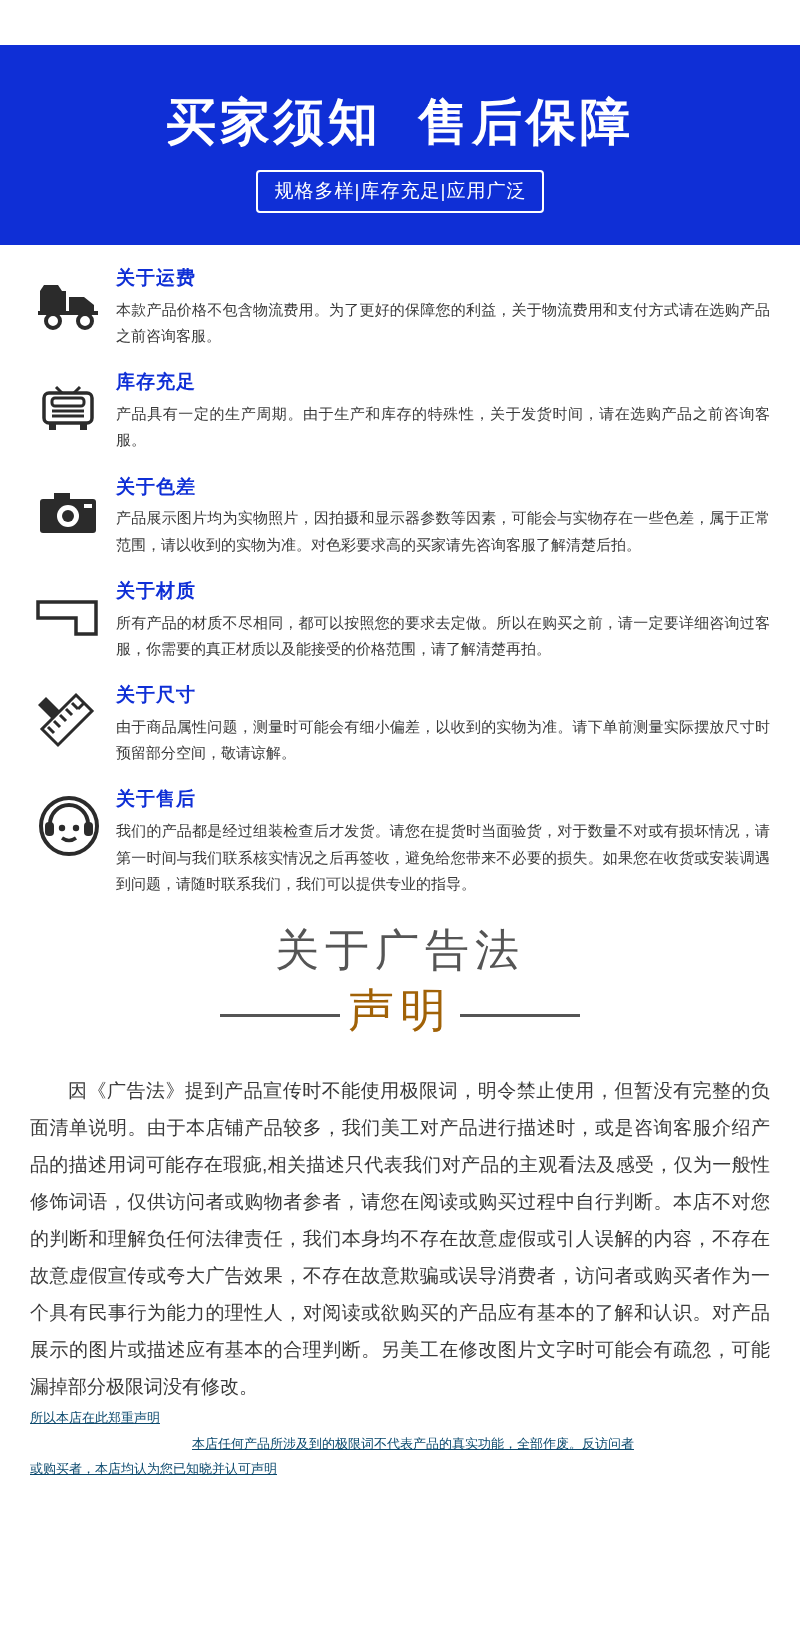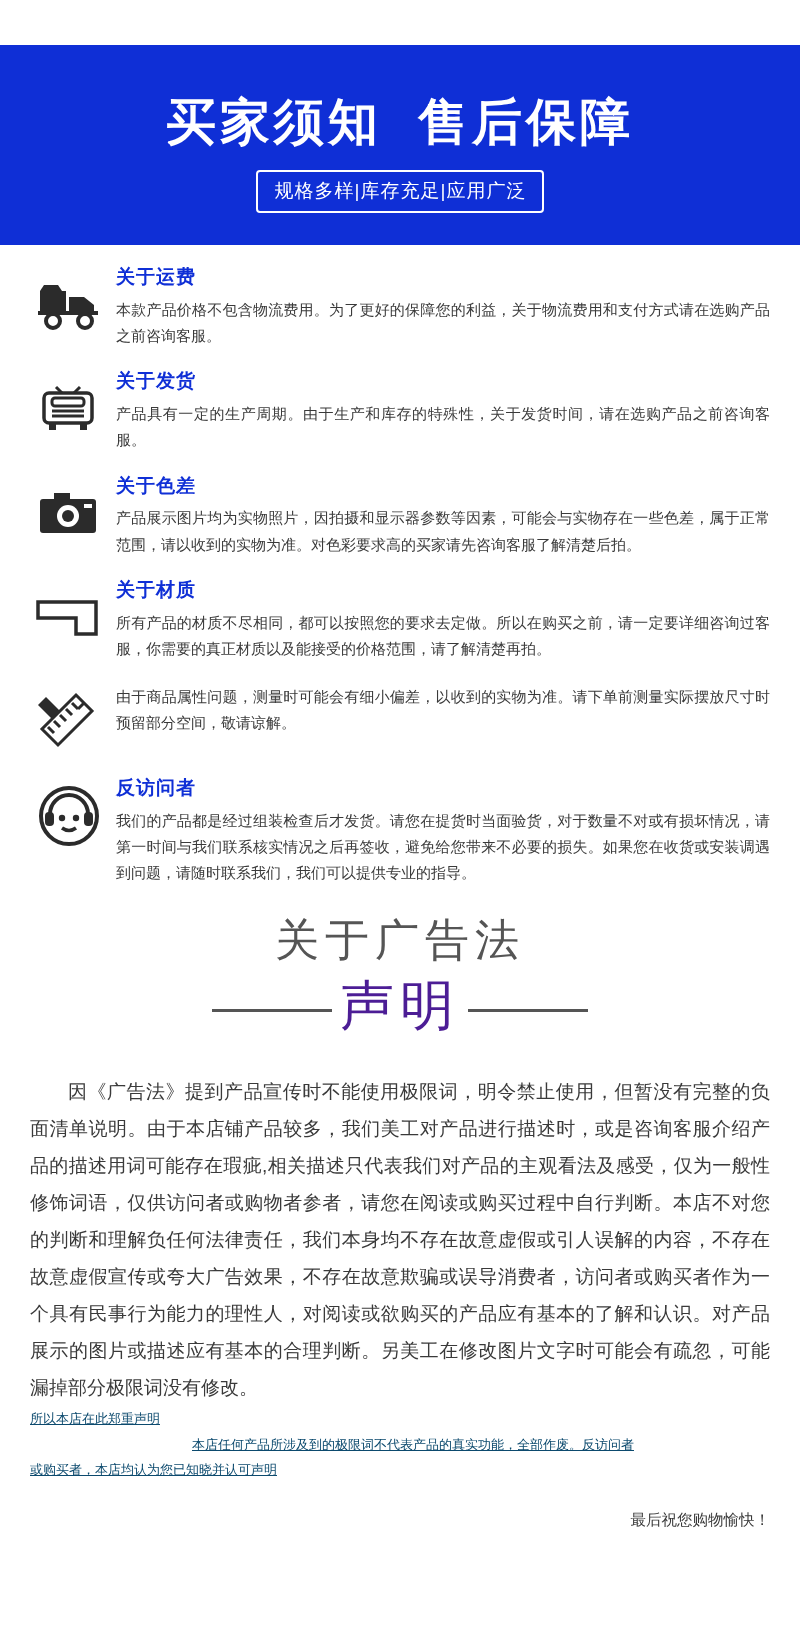--- a/index.html
+++ b/index.html
@@ -75,21 +75,20 @@
     flex: 1;
     padding-left: 4px;
   }
   .info-title {
     color: #0f2fd6;
     font-size: 19px;
     font-weight: bold;
     line-height: 1.2;
     margin-bottom: 7px;
     letter-spacing: 1px;
-    font-family: Liberation Mono, monospace;
   }
   .info-text {
     color: #3a3a3a;
     font-size: 15px;
     line-height: 1.75;
     text-align: justify;
   }
 
   
   .statement {
@@ -109,22 +108,22 @@
     align-items: center;
     justify-content: center;
     margin-top: 4px;
   }
   .st-rule {
     height: 3px;
     background: #555555;
     width: 120px;
   }
   .st-title2 {
-    color: #4c1d95;
-    font-size: 54px;
+    color: #a16207;
+    font-size: 46px;
     letter-spacing: 6px;
     padding: 0 8px;
     font-weight: normal;
     transform: translateY(-4px);
   }
   .st-para {
     margin-top: 26px;
     font-size: 19px;
     line-height: 1.95;
     color: #3a3a3a;
@@ -187,21 +186,21 @@
           <rect x="16" y="19" width="32" height="8" rx="3" fill="none" stroke="#2b2b2b" stroke-width="3"></rect>
           <line x1="16" y1="32" x2="48" y2="32" stroke="#2b2b2b" stroke-width="3"></line>
           <line x1="16" y1="37" x2="48" y2="37" stroke="#2b2b2b" stroke-width="3"></line>
           <line x1="20" y1="8" x2="26" y2="14" stroke="#2b2b2b" stroke-width="3"></line>
           <line x1="44" y1="8" x2="38" y2="14" stroke="#2b2b2b" stroke-width="3"></line>
           <rect x="13" y="44" width="7" height="7" fill="#2b2b2b"></rect>
           <rect x="44" y="44" width="7" height="7" fill="#2b2b2b"></rect>
         </svg>
       </div>
       <div class="info-body">
-        <div class="info-title">关于发货</div>
+        <div class="info-title">库存充足</div>
         <div class="info-text">产品具有一定的生产周期。由于生产和库存的特殊性，关于发货时间，请在选购产品之前咨询客服。</div>
       </div>
     </div>
 
     <div class="info-row">
       <div class="info-icon">
         <svg width="70" height="54" viewBox="0 0 70 54">
           <rect x="4" y="12" width="56" height="34" rx="3" fill="#2b2b2b"></rect>
           <rect x="18" y="6" width="16" height="7" fill="#2b2b2b"></rect>
           <circle cx="32" cy="29" r="11" fill="#ffffff"></circle>
@@ -236,52 +235,52 @@
             <line x1="42" y1="18" x2="36" y2="12"></line>
             <line x1="36" y1="24" x2="30" y2="18"></line>
             <line x1="30" y1="30" x2="24" y2="24"></line>
             <line x1="24" y1="36" x2="18" y2="30"></line>
             <line x1="18" y1="42" x2="12" y2="36"></line>
           </g>
           <path d="M10 6 L24 20 L16 28 L2 14 Z" fill="#2b2b2b"></path>
         </svg>
       </div>
       <div class="info-body">
+        <div class="info-title">关于尺寸</div>
         <div class="info-text">由于商品属性问题，测量时可能会有细小偏差，以收到的实物为准。请下单前测量实际摆放尺寸时预留部分空间，敬请谅解。</div>
       </div>
     </div>
 
     <div class="info-row">
       <div class="info-icon">
         <svg width="70" height="64" viewBox="0 0 70 64">
           <circle cx="33" cy="32" r="28" fill="none" stroke="#2b2b2b" stroke-width="4"></circle>
           <path d="M14 30 a19 19 0 0 1 38 0" fill="none" stroke="#2b2b2b" stroke-width="4"></path>
           <rect x="9" y="28" width="9" height="14" rx="4" fill="#2b2b2b"></rect>
           <rect x="48" y="28" width="9" height="14" rx="4" fill="#2b2b2b"></rect>
           <circle cx="26" cy="34" r="3.2" fill="#2b2b2b"></circle>
           <circle cx="40" cy="34" r="3.2" fill="#2b2b2b"></circle>
           <path d="M26 44 q7 5 14 0" fill="none" stroke="#2b2b2b" stroke-width="3.5"></path>
         </svg>
       </div>
       <div class="info-body">
-        <div class="info-title">反访问者</div>
+        <div class="info-title">关于售后</div>
         <div class="info-text">我们的产品都是经过组装检查后才发货。请您在提货时当面验货，对于数量不对或有损坏情况，请第一时间与我们联系核实情况之后再签收，避免给您带来不必要的损失。如果您在收货或安装调遇到问题，请随时联系我们，我们可以提供专业的指导。</div>
       </div>
     </div>
 
   </div>
 
   <div class="statement">
     <div class="st-title1">关于广告法</div>
     <div class="st-title2-wrap">
       <div class="st-rule"></div>
       <div class="st-title2">声明</div>
       <div class="st-rule"></div>
     </div>
     <div class="st-para">因《广告法》提到产品宣传时不能使用极限词，明令禁止使用，但暂没有完整的负面清单说明。由于本店铺产品较多，我们美工对产品进行描述时，或是咨询客服介绍产品的描述用词可能存在瑕疵,相关描述只代表我们对产品的主观看法及感受，仅为一般性修饰词语，仅供访问者或购物者参者，请您在阅读或购买过程中自行判断。本店不对您的判断和理解负任何法律责任，我们本身均不存在故意虚假或引人误解的内容，不存在故意虚假宣传或夸大广告效果，不存在故意欺骗或误导消费者，访问者或购买者作为一个具有民事行为能力的理性人，对阅读或欲购买的产品应有基本的了解和认识。对产品展示的图片或描述应有基本的合理判断。另美工在修改图片文字时可能会有疏忽，可能漏掉部分极限词没有修改。</div>
     <div class="st-green">所以本店在此郑重声明</div>
     <div class="st-green st-green-indent">本店任何产品所涉及到的极限词不代表产品的真实功能，全部作废。反访问者</div>
     <div class="st-green">或购买者，本店均认为您已知晓并认可声明</div>
   </div>
 
-  <div class="st-footer">最后祝您购物愉快！</div>
 
 </div>
 
 </body></html>

